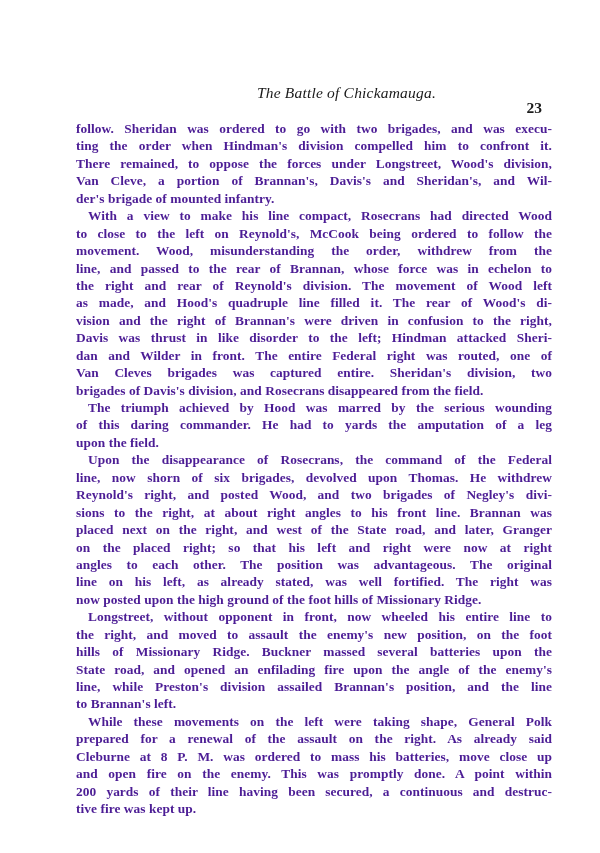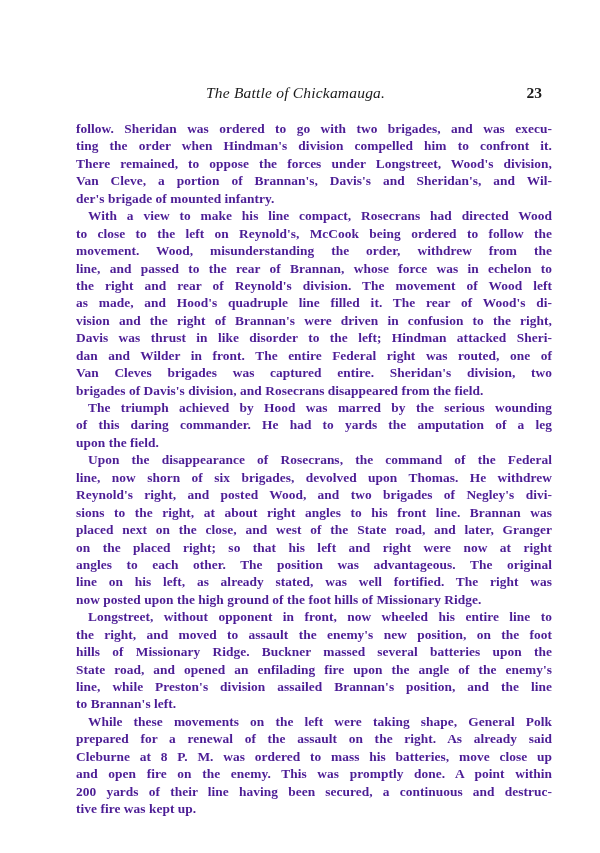--- a/index.html
+++ b/index.html
@@ -25,32 +25,33 @@
     position: absolute;
     top: 84px;
     left: 76px;
     width: 476px;
     height: 20px;
   }
   .running-title {
     position: absolute;
     left: 130px;
     width: 230px;
-    text-align: left;
+    text-align: right;
     font-family: "Liberation Serif", "DejaVu Serif", serif;
     font-style: italic;
     font-size: 15.5px;
     letter-spacing: 0.2px;
   }
   .page-number {
     position: absolute;
     right: 10px;
     font-family: "Liberation Serif", "DejaVu Serif", serif;
     font-size: 15.5px;
     font-weight: bold;
+    margin-top: 15px;
   }
   .body-text {
     position: absolute;
     top: 120px;
     left: 76px;
     width: 476px;
   }
   .line {
     display: block;
     height: 17.45px;
@@ -99,21 +100,21 @@
       <div>
         <span class="line indent">The triumph achieved by Hood was marred by the serious wounding</span>
         <span class="line">of this daring commander.  He had to yards the amputation of a leg</span>
         <span class="line last">upon the field.</span>
       </div>
       <div>
         <span class="line indent">Upon the disappearance of Rosecrans, the command of the Federal</span>
         <span class="line">line, now shorn of six brigades, devolved upon Thomas.  He withdrew</span>
         <span class="line">Reynold's right, and posted Wood, and two brigades of Negley's divi-</span>
         <span class="line">sions to the right, at about right angles to his front line.  Brannan was</span>
-        <span class="line">placed next on the close, and west of the State road, and later, Granger</span>
+        <span class="line">placed next on the right, and west of the State road, and later, Granger</span>
         <span class="line">on the placed right; so that his left and right were now at right</span>
         <span class="line">angles to each other.  The position was advantageous.  The original</span>
         <span class="line">line on his left, as already stated, was well fortified.  The right was</span>
         <span class="line last">now posted upon the high ground of the foot hills of Missionary Ridge.</span>
       </div>
       <div>
         <span class="line indent">Longstreet, without opponent in front, now wheeled his entire line to</span>
         <span class="line">the right, and moved to assault the enemy's new position, on the foot</span>
         <span class="line">hills of Missionary Ridge.  Buckner massed several batteries upon the</span>
         <span class="line">State road, and opened an enfilading fire upon the angle of the enemy's</span>

